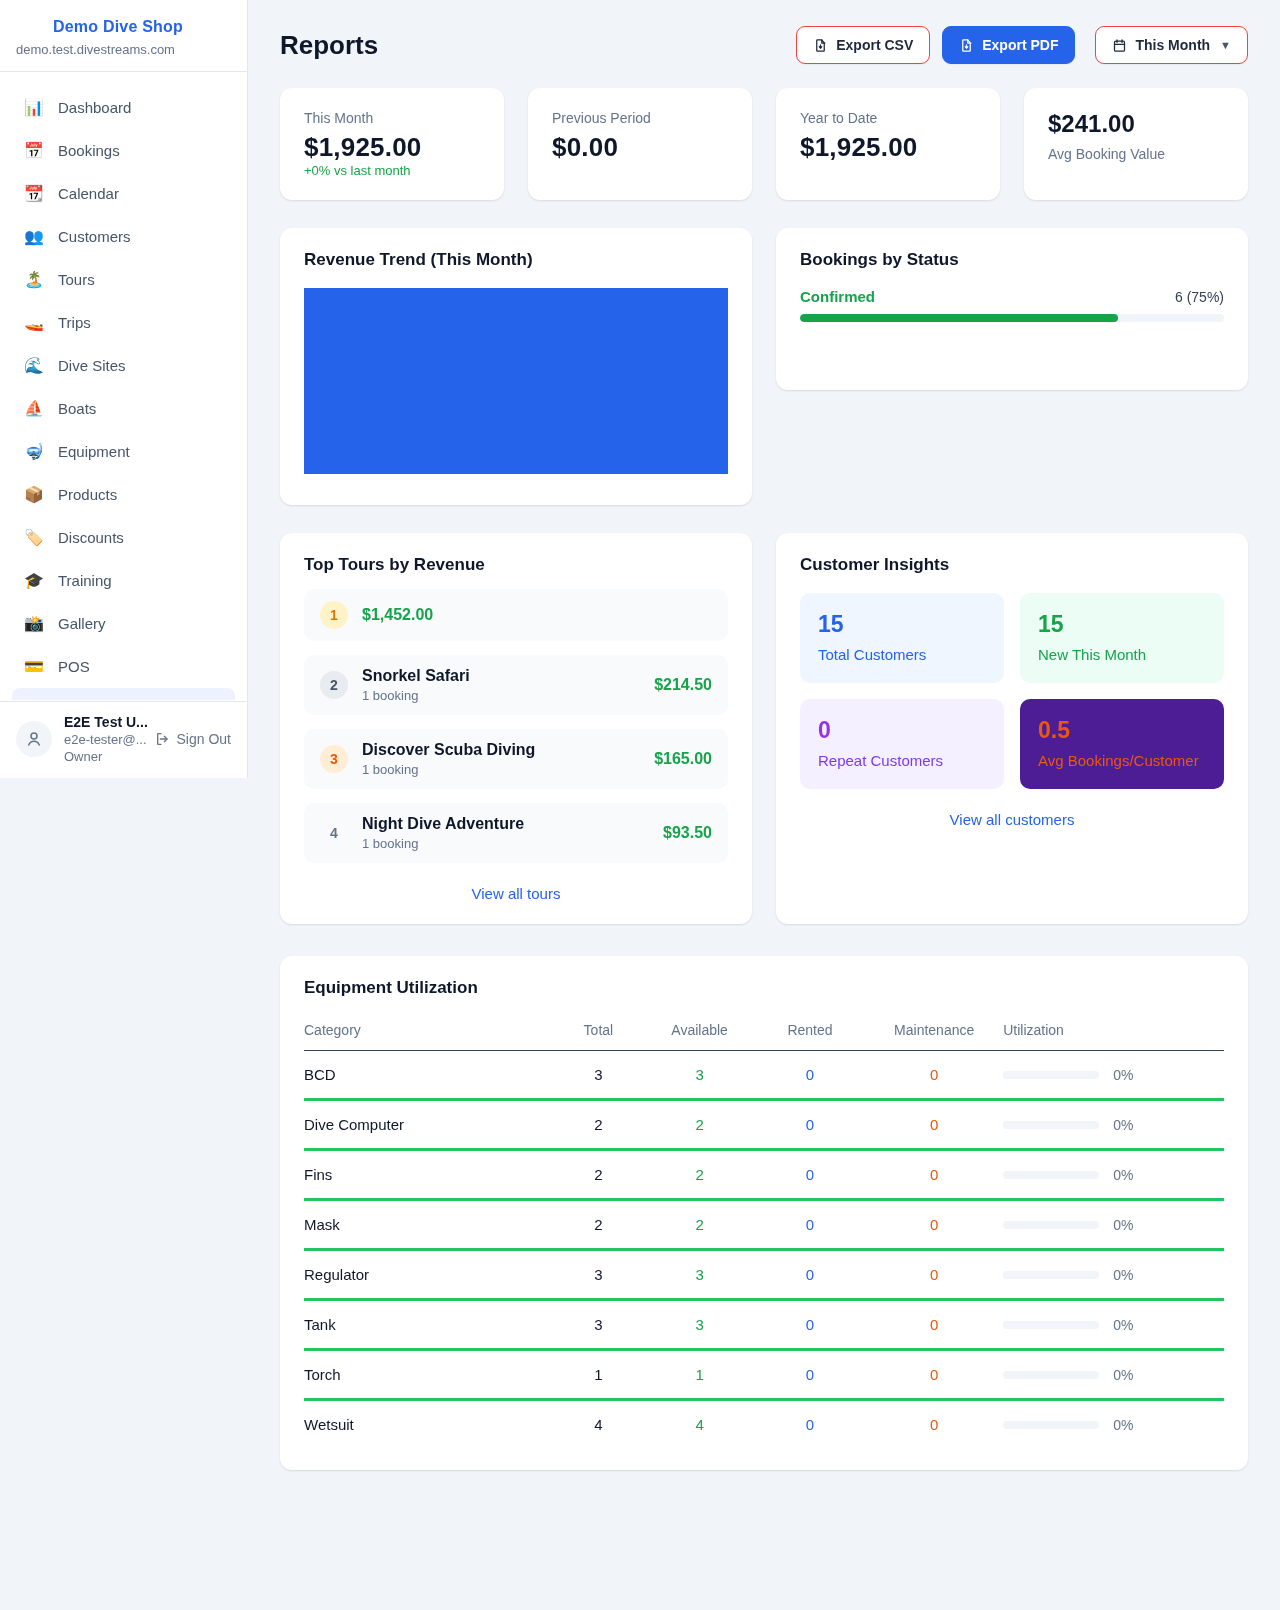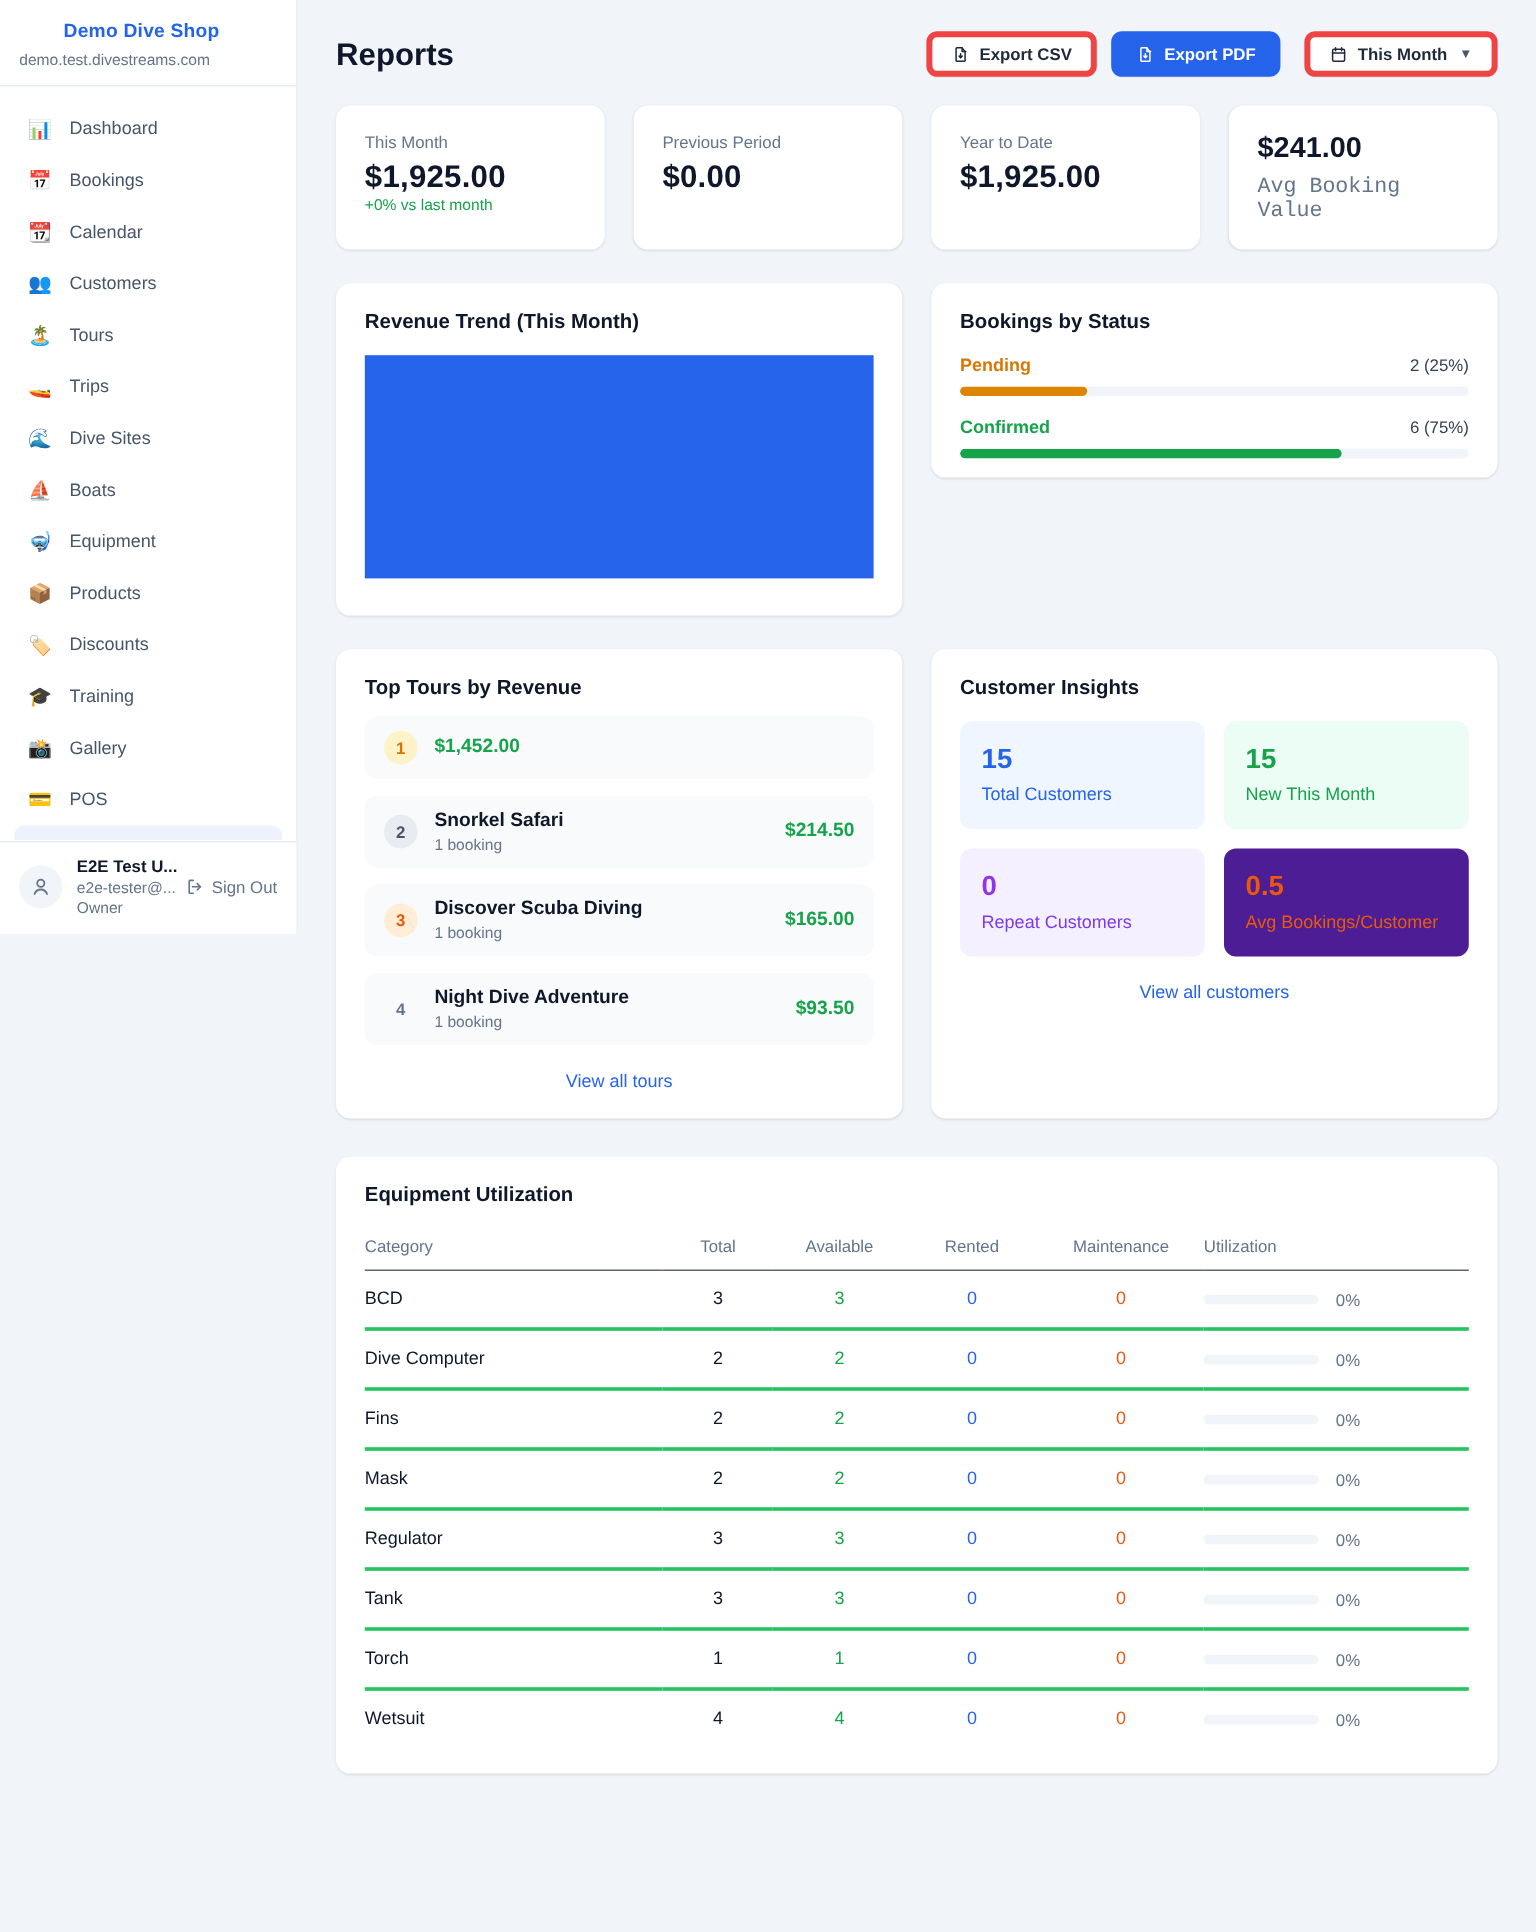--- a/index.html
+++ b/index.html
@@ -44,38 +44,38 @@
   .user-email, .user-role { font-size:13px; color:#64748b; margin-top:2px; white-space:nowrap; }
   .signout { display:flex; align-items:center; gap:6px; color:#64748b; font-size:14px; cursor:pointer; white-space:nowrap; }
   
   .main { position:absolute; left:248px; top:0; width:1032px; padding:26px 32px 40px 32px; }
   .page-header { display:flex; align-items:center; justify-content:space-between; }
   .page-title { font-size:26px; font-weight:800; color:#0f172a; }
   .header-actions { display:flex; align-items:center; gap:12px; }
   .btn {
     display:flex; align-items:center; gap:8px; height:38px; padding:0 16px;
     border-radius:9px; font-size:14px; font-weight:bold; cursor:pointer;
-    background:#fff; border:5px solid #ef4444; color:#1e293b;
+    background:#fff; border:1px solid #ef4444; color:#1e293b;
     box-shadow:0 1px 1px rgba(15,23,42,.04);
   }
   .btn-primary { background:#2563eb; border-color:#2563eb; color:#fff; }
   .btn-period { margin-left:8px; font-weight:bold; }
   .chev { font-size:11px; color:#475569; margin-left:2px; }
   
   .card {
     background:#fff; border-radius:12px; padding:22px 24px;
     box-shadow:0 1px 2px rgba(15,23,42,.06), 0 1px 3px rgba(15,23,42,.05);
   }
   .card-title { font-size:17px; font-weight:bold; color:#0f172a; }
   .stats-row { display:grid; grid-template-columns:repeat(4,1fr); gap:24px; margin-top:24px; }
   .stat-label { font-size:14px; color:#64748b; }
   .stat-value { font-size:26px; font-weight:800; color:#0f172a; margin-top:6px; letter-spacing:.2px; }
   .stat-delta { font-size:13px; color:#16a34a; }
   .stat-value-first { font-size:24px; font-weight:800; color:#0f172a; }
-  .stat-sublabel { font-size:18px; color:#64748b; margin-top:8px;font-family:Liberation Mono, monospace; }
+  .stat-sublabel { font-size:14px; color:#64748b; margin-top:8px; }
   .two-col { display:grid; grid-template-columns:1fr 1fr; gap:24px; margin-top:28px; align-items:start; }
   
   .chart-block { margin-top:18px; height:186px; background:#2563eb; }
   
   .status-row { margin-top:18px; }
   .status-head { display:flex; justify-content:space-between; align-items:baseline; }
   .status-label { font-size:15px; font-weight:bold; }
   .status-count { font-size:14px; color:#334155; }
   .bar-track { margin-top:9px; height:8px; border-radius:4px; background:#f1f5f9; overflow:hidden; }
   .bar-fill { height:100%; border-radius:4px; }
@@ -273,29 +273,20 @@
 
   <div class="two-col">
     <div class="card" style="height:277px;">
       <div class="card-title">Revenue Trend (This Month)</div>
       <div class="chart-block"></div>
     </div>
     <div class="card" style="height:162px;">
       <div class="card-title">Bookings by Status</div>
       <div class="status-row">
         <div class="status-head">
-          <span class="status-label" style="color:#d97706;">Pending</span>
-          <span class="status-count">2 (25%)</span>
-        </div>
-        <div class="bar-track">
-          <div class="bar-fill" style="background: rgb(221, 132, 0); width: 25%;"></div>
-        </div>
-      </div>
-      <div class="status-row">
-        <div class="status-head">
           <span class="status-label" style="color:#16a34a;">Confirmed</span>
           <span class="status-count">6 (75%)</span>
         </div>
         <div class="bar-track">
           <div class="bar-fill" style="background: rgb(22, 163, 74); width: 75%;"></div>
         </div>
       </div>
     </div>
   </div>
 

